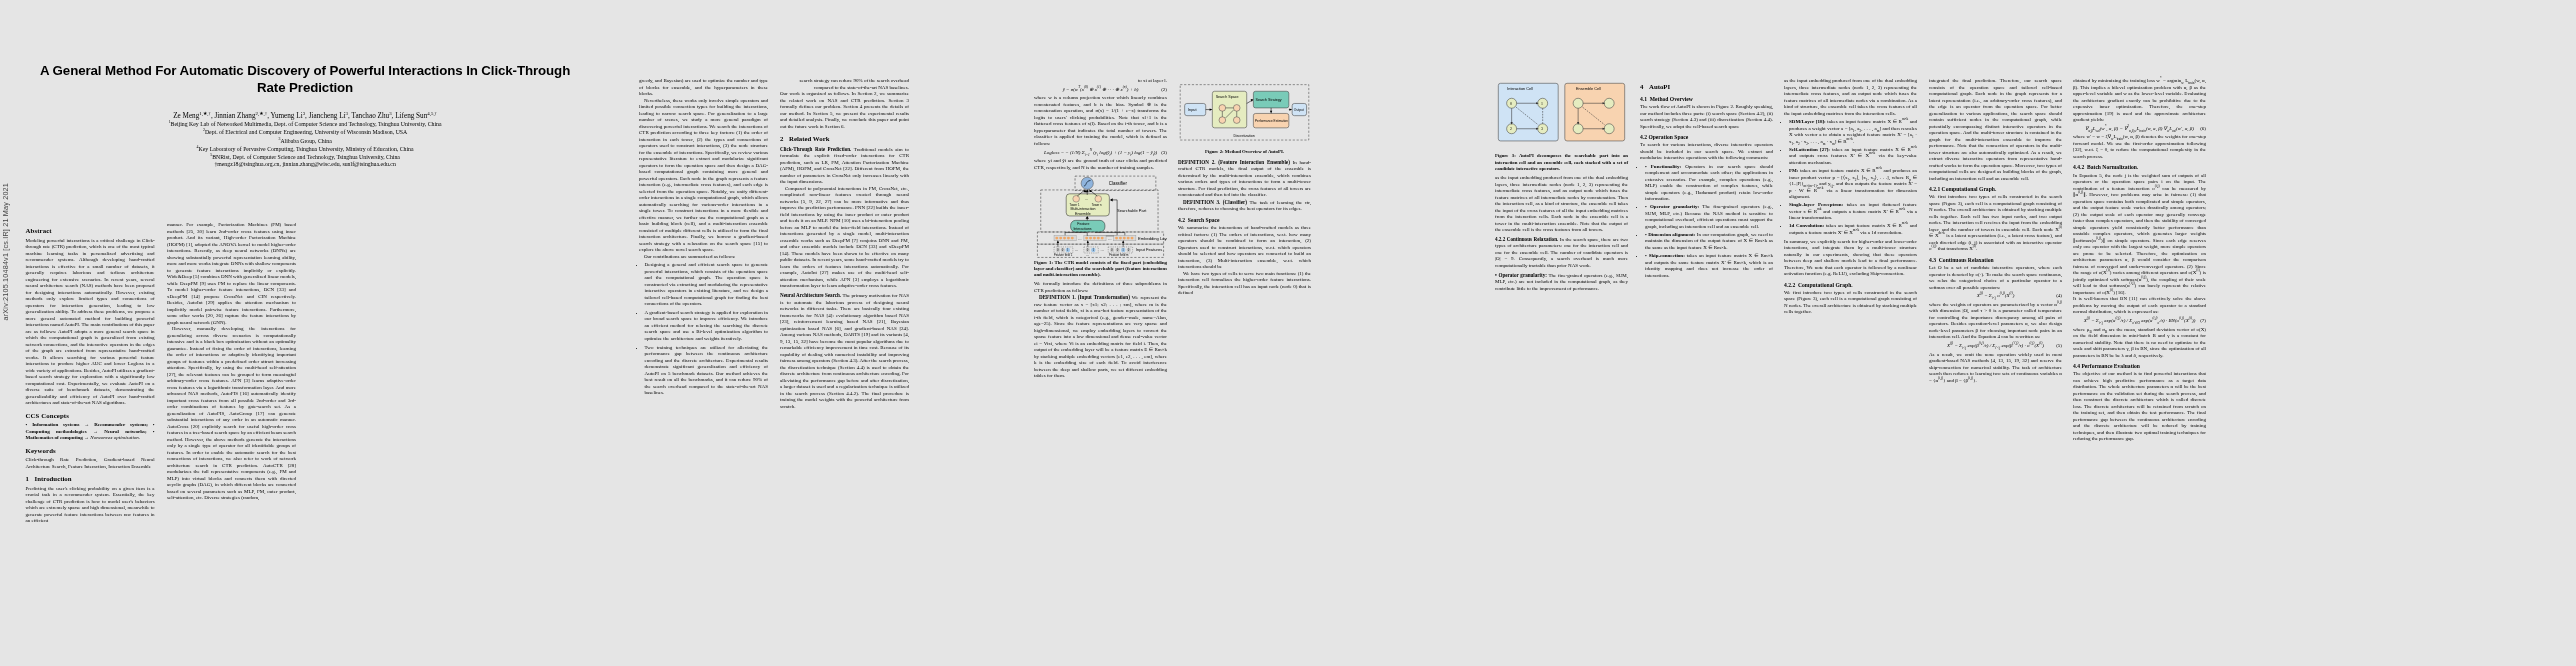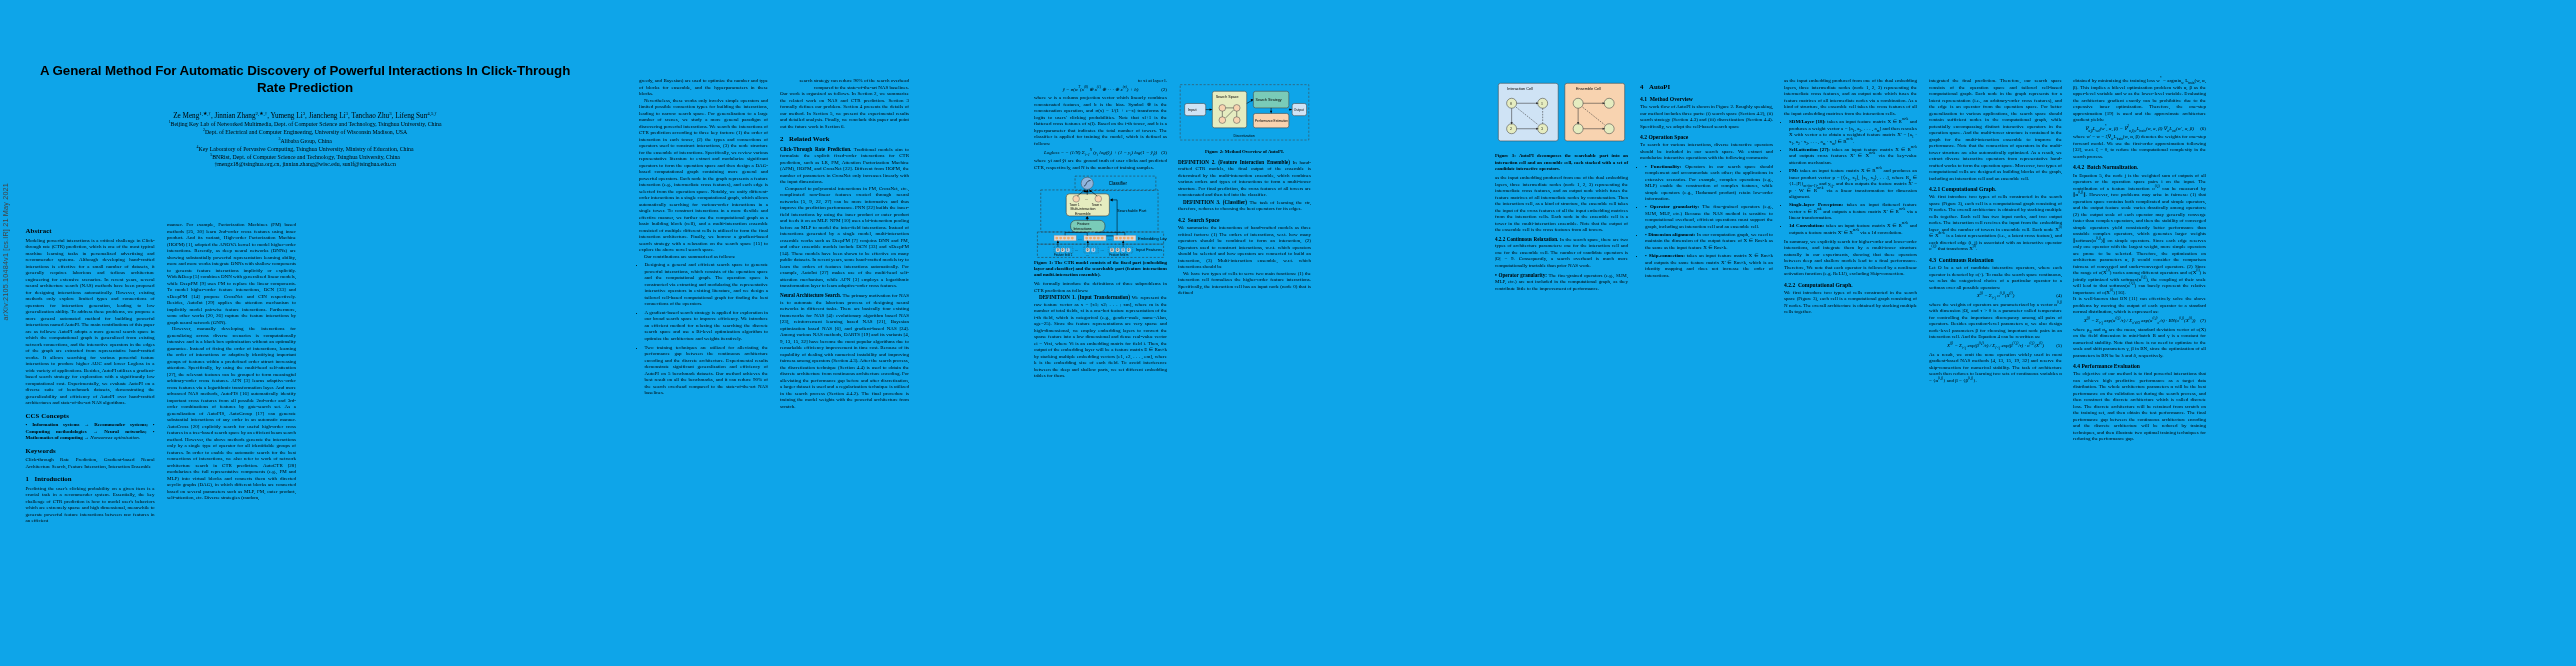--- a/index.html
+++ b/index.html
@@ -1,20 +1,20 @@
 <!DOCTYPE html>
 <html style="font-size:9px"><head>
 <meta charset="utf-8">
 <style>
   html,body{margin:0;padding:0;background:#8a8a8a;}
   body{font-family:"Liberation Serif", serif;}
   .page{
     position:relative;
     width:2576px;height:667px;
-    background:#0ea5e9;
+    background:#e5e5e5;
     overflow:hidden;
   }
   .arxiv-stamp{
     position:absolute;left:1.1px;top:183px;
     transform-origin:0 0;transform:rotate(-90deg) translate(-100%,0);
     font-family:"Liberation Sans",sans-serif;
     font-size:7.2px;color:#444;letter-spacing:0.2px;white-space:nowrap;
   }
   
   .col{position:absolute;top:0;font-size:5px;line-height:1.30;color:#000;text-align:justify;}

